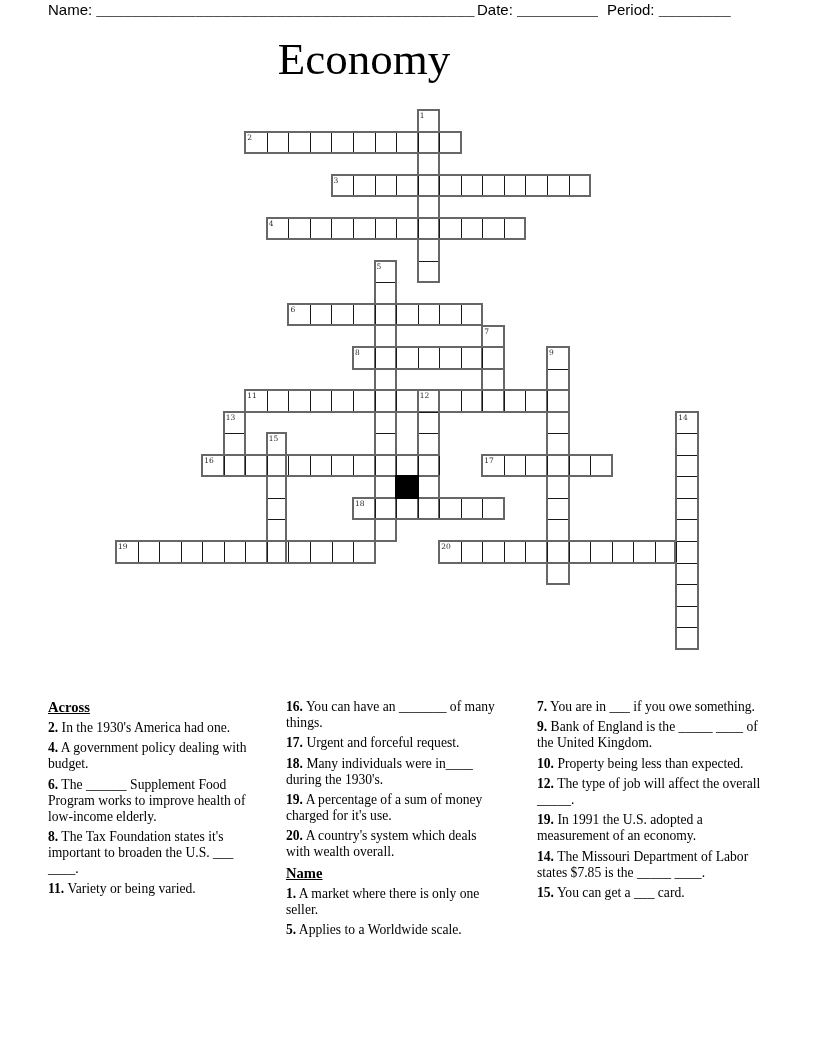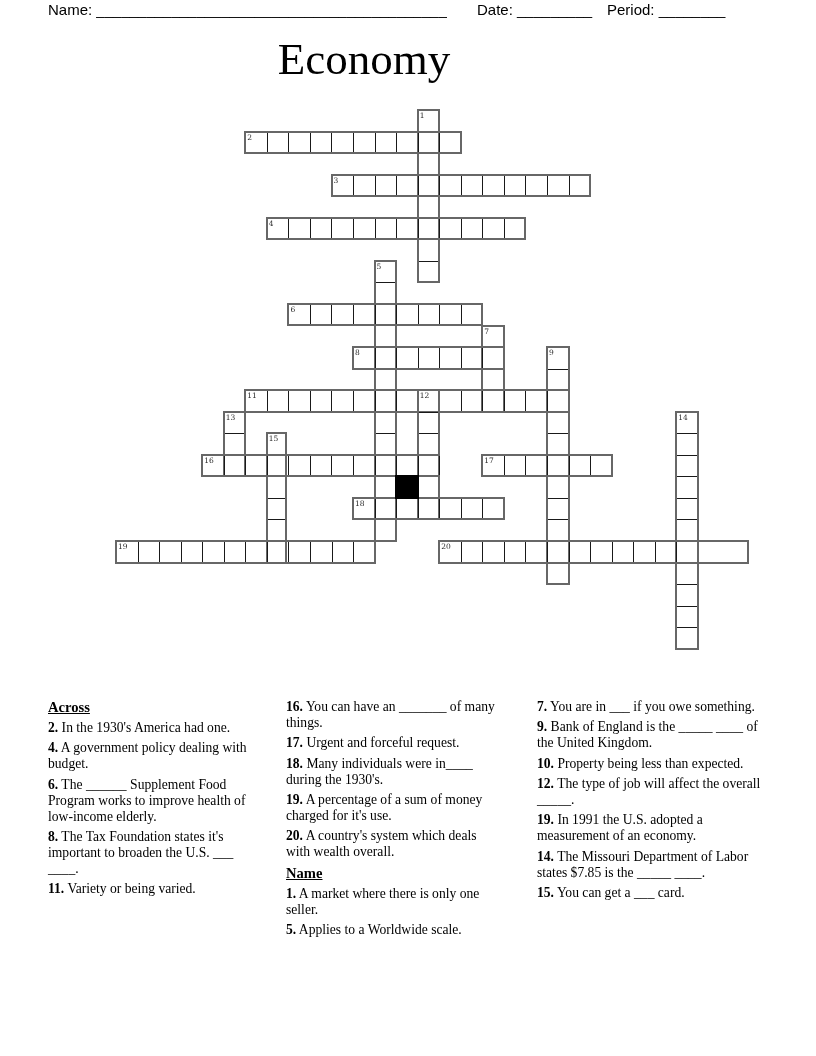--- a/index.html
+++ b/index.html
@@ -2,21 +2,21 @@
 <html><head>
 <meta charset="utf-8">
 <style>
   html,body{margin:0;padding:0;}
   body{
     width:816px;height:1056px;background:#ffffff;position:relative;
     overflow:hidden;font-family:"Liberation Serif",serif;color:#000;
   }
   
   .hdr-field{position:absolute;top:1px;font-family:"Liberation Sans",sans-serif;font-size:15px;white-space:nowrap;}
-  .hdr-field .blank{letter-spacing:0;}
+  .hdr-field .blank{letter-spacing:0;font-family:Liberation Mono, monospace;}
   
   .page-title{position:absolute;top:33px;left:0;width:728px;text-align:center;
     font-family:"Liberation Serif",serif;font-size:45px;font-weight:400;}
   
   .grid-layer{position:absolute;left:0;top:0;width:816px;height:700px;}
   .word{position:absolute;box-sizing:border-box;border:2px solid #676767;background:transparent;}
   .sep{position:absolute;background:#191919;}
   .wnum{position:absolute;top:0;left:1px;font-family:"DejaVu Serif",serif;
     font-size:7.5px;line-height:9px;color:#2a2a2a;}
   .black-cell{position:absolute;background:#000;}
@@ -239,21 +239,21 @@
       <div class="sep" style="left: 85.2px; top: 0px; bottom: 0px; width: 1px;"></div>
       <div class="sep" style="left: 106.75px; top: 0px; bottom: 0px; width: 1px;"></div>
       <div class="sep" style="left: 128.3px; top: 0px; bottom: 0px; width: 1px;"></div>
       <div class="sep" style="left: 149.85px; top: 0px; bottom: 0px; width: 1px;"></div>
       <div class="sep" style="left: 171.4px; top: 0px; bottom: 0px; width: 1px;"></div>
       <div class="sep" style="left: 192.95px; top: 0px; bottom: 0px; width: 1px;"></div>
       <div class="sep" style="left: 214.5px; top: 0px; bottom: 0px; width: 1px;"></div>
       <div class="sep" style="left: 236.05px; top: 0px; bottom: 0px; width: 1px;"></div>
       <span class="wnum">19</span>
     </div>
-    <div class="word" style="left: 438.25px; top: 540px; width: 311px; height: 23.55px;">
+    <div class="word" style="left: 438.25px; top: 540px; width: 238px; height: 23.55px;">
       <div class="sep" style="left: 20.55px; top: 0px; bottom: 0px; width: 1px;"></div>
       <div class="sep" style="left: 42.1px; top: 0px; bottom: 0px; width: 1px;"></div>
       <div class="sep" style="left: 63.65px; top: 0px; bottom: 0px; width: 1px;"></div>
       <div class="sep" style="left: 85.2px; top: 0px; bottom: 0px; width: 1px;"></div>
       <div class="sep" style="left: 106.75px; top: 0px; bottom: 0px; width: 1px;"></div>
       <div class="sep" style="left: 128.3px; top: 0px; bottom: 0px; width: 1px;"></div>
       <div class="sep" style="left: 149.85px; top: 0px; bottom: 0px; width: 1px;"></div>
       <div class="sep" style="left: 171.4px; top: 0px; bottom: 0px; width: 1px;"></div>
       <div class="sep" style="left: 192.95px; top: 0px; bottom: 0px; width: 1px;"></div>
       <div class="sep" style="left: 214.5px; top: 0px; bottom: 0px; width: 1px;"></div>

